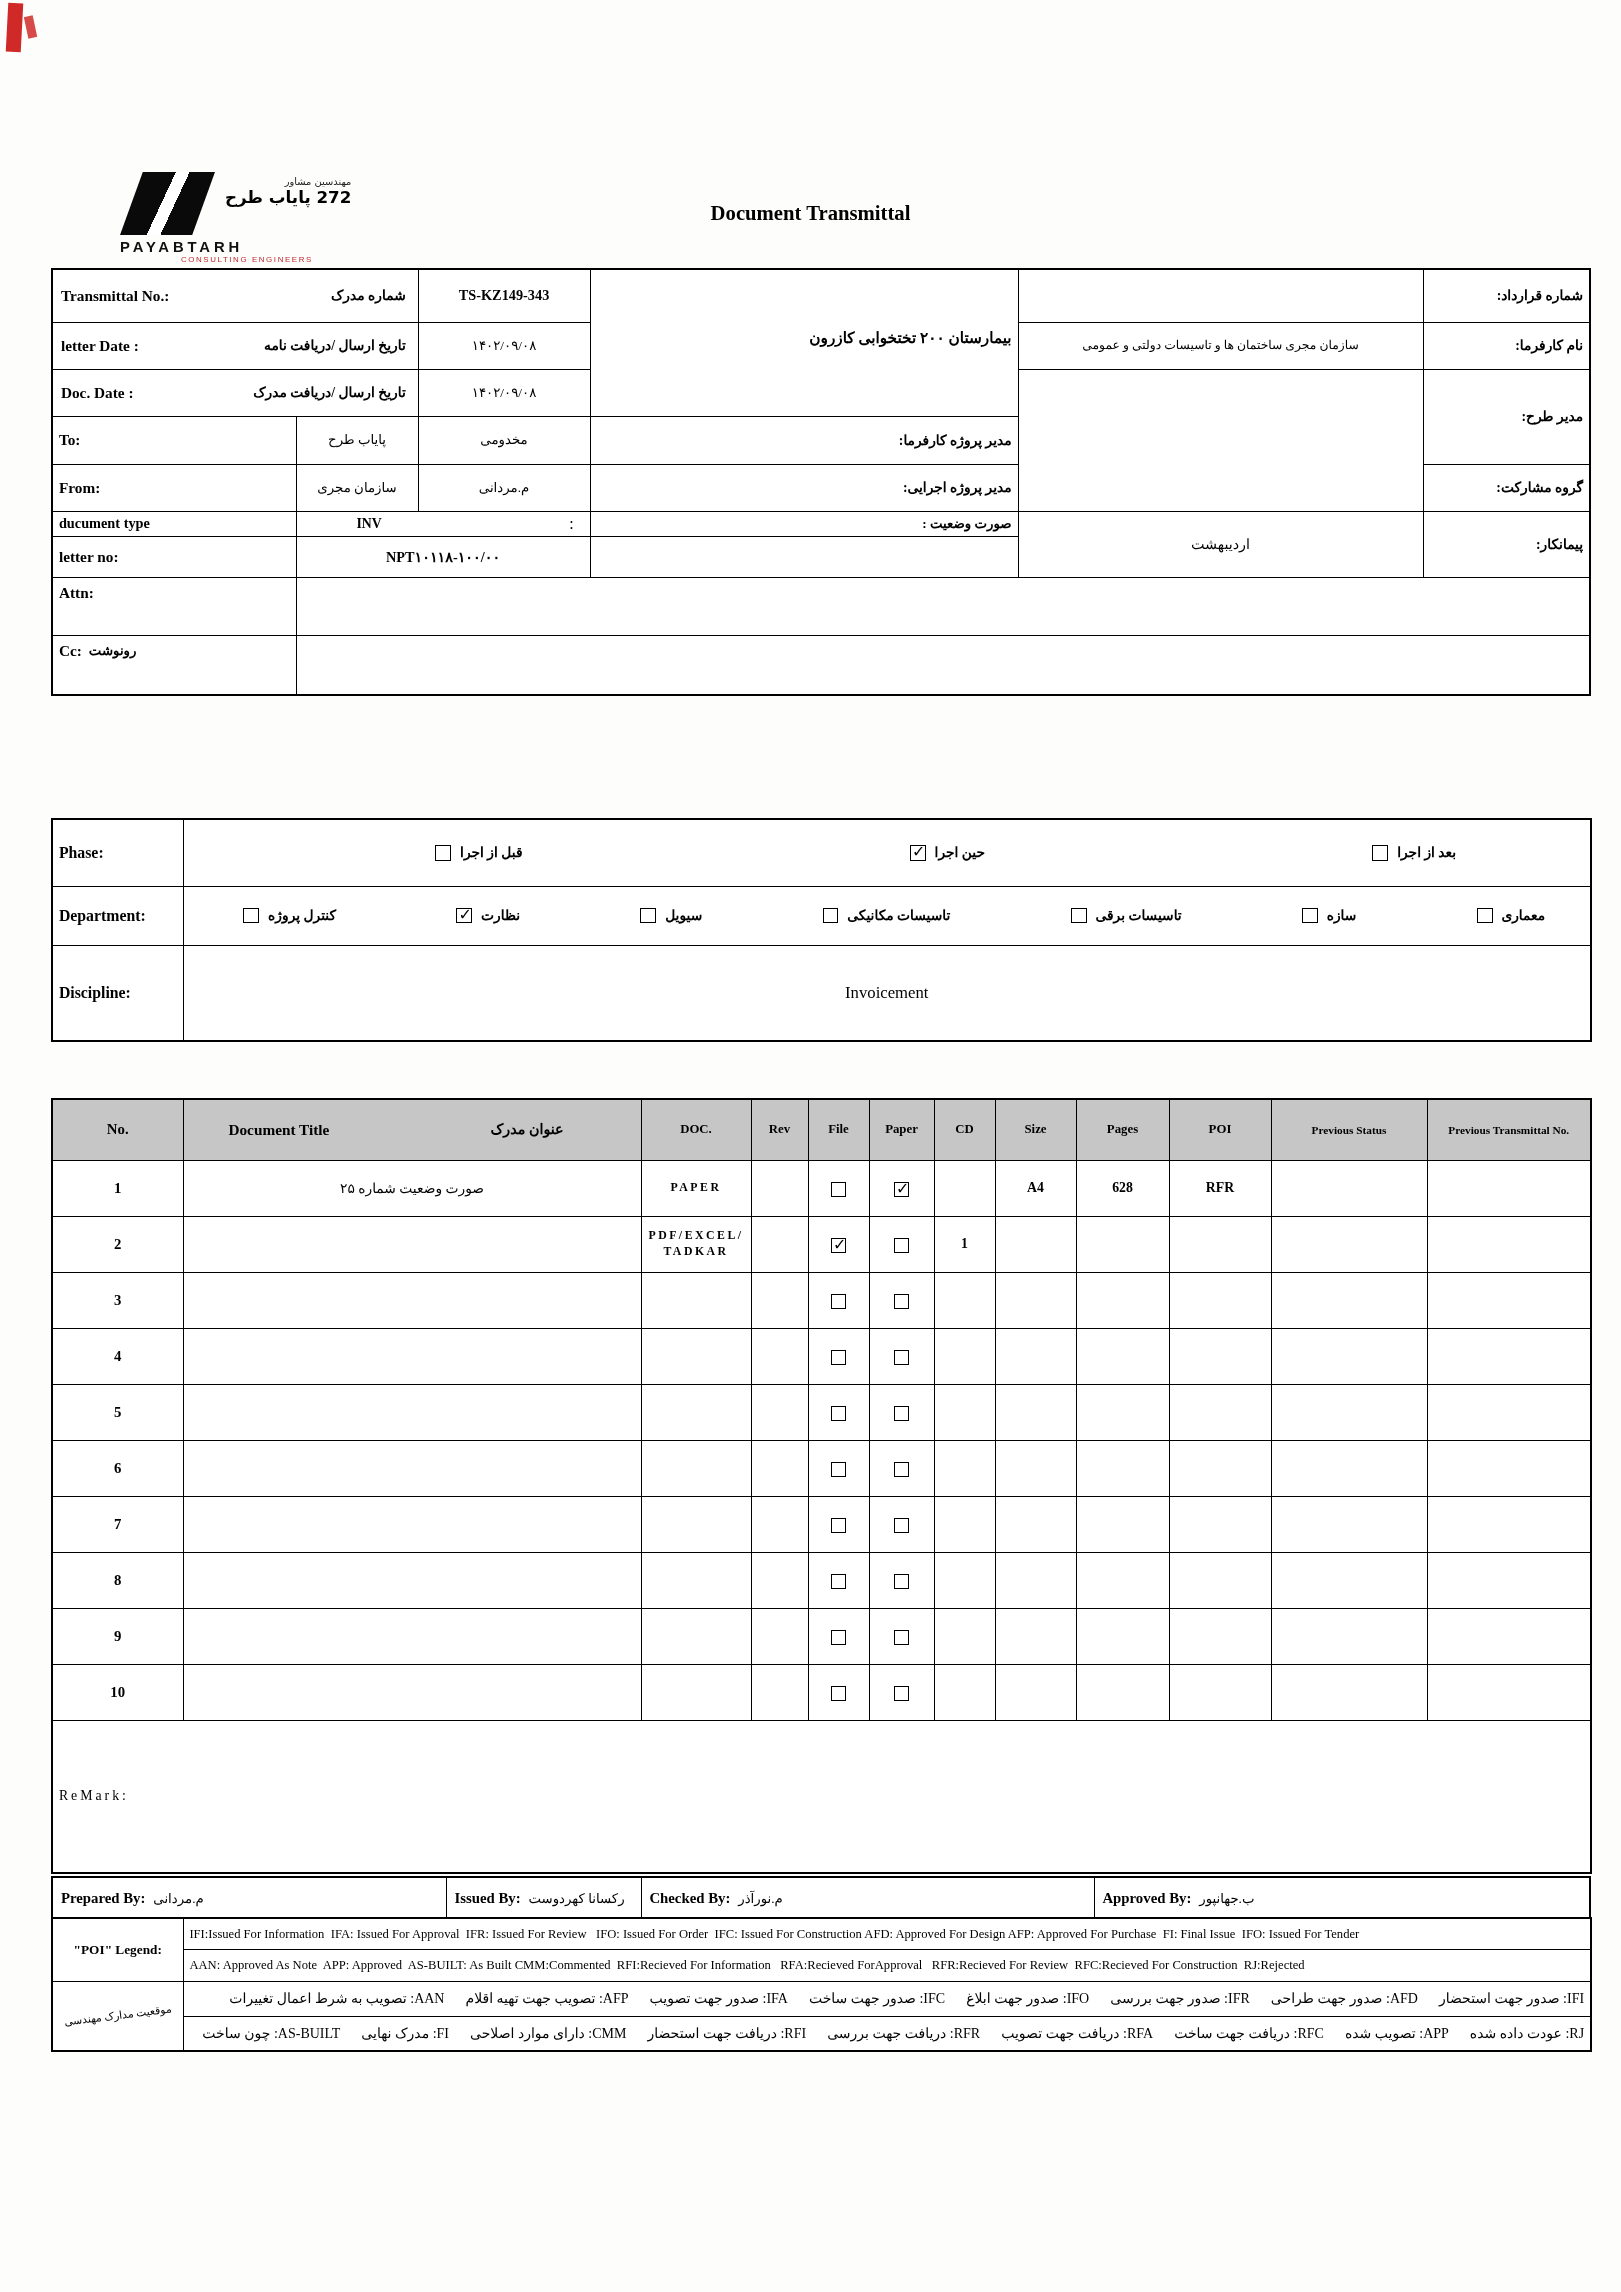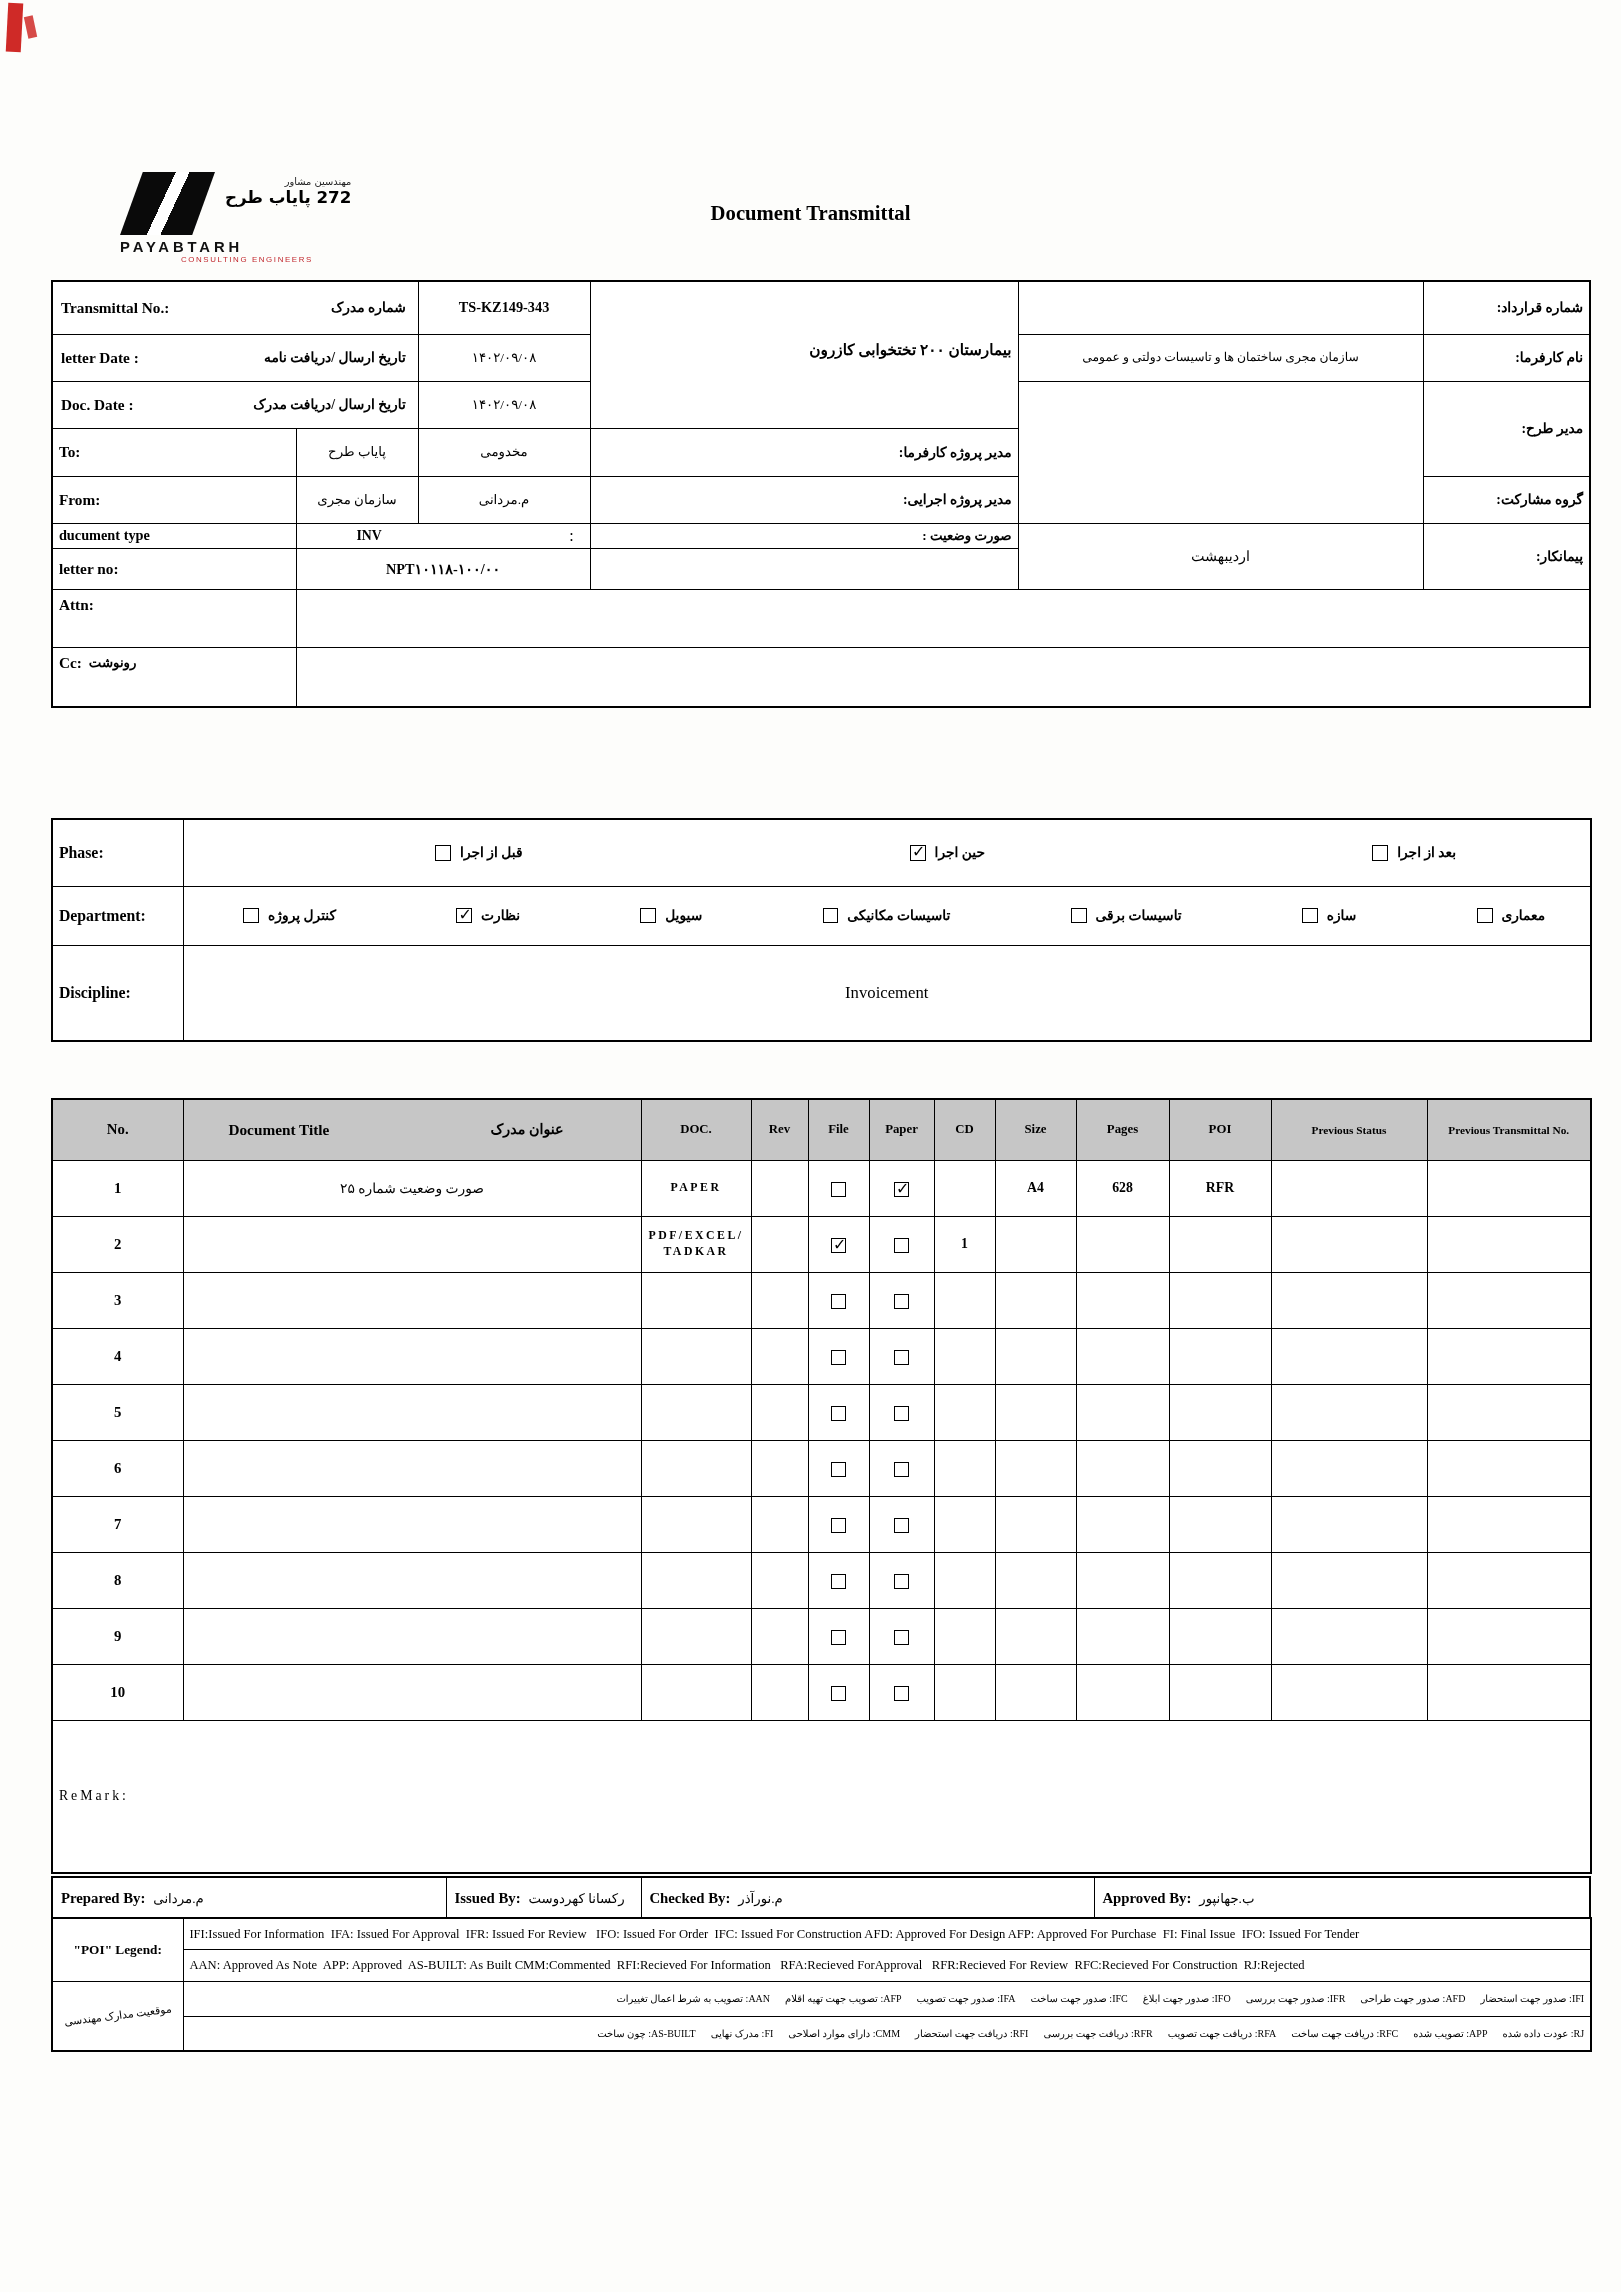--- a/index.html
+++ b/index.html
@@ -72,21 +72,21 @@
   .c-chk .checkbox{width:14.8px;height:14.8px;vertical-align:middle;}
   .c-val{text-align:center;font-weight:bold;font-size:13.8px;}
   .remark{vertical-align:top;text-align:left;padding:7.9px 13.8px;font-size:13.8px;letter-spacing:3px;font-weight:500;}
   
   .sig td{padding-left:7.9px;}
   .sig-label{font-weight:bold;font-size:14.8px;}
   .sig-val{direction:rtl;font-size:13.3px;margin-left:7.9px;}
   
   .poi-label{font-weight:bold;font-size:13.3px;text-align:center;}
   .legend-en{font-size:12.6px;white-space:pre;padding-left:7.9px;overflow:hidden;}
-  .legend-fa{direction:rtl;font-size:10px;white-space:pre;padding:0 9.9px;overflow:hidden;}
+  .legend-fa{direction:rtl;font-size:14px;white-space:pre;padding:0 9.9px;overflow:hidden;}
   .fa-rot{direction:rtl;text-align:center;font-size:10.8px;transform:rotate(-7deg);}
 </style>
 </head>
 <body>
 
 <div class="page">
 
   <div class="mark1"></div>
   <div class="mark2"></div>
 
@@ -97,21 +97,21 @@
         <div class="logo-fa-tag">مهندسین مشاور</div>
         <div class="logo-fa-name"><span>272</span> <span>پایاب طرح</span></div>
       </div>
     </div>
     <div class="logo-en">PAYABTARH</div>
     <div class="logo-sub">CONSULTING ENGINEERS</div>
   </div>
 
   <div class="title">Document Transmittal</div>
 
-  <table class="t" style="left:51px;top:280px;width:1539px;">
+  <table class="t" style="left:51px;top:268px;width:1539px;">
     <colgroup>
         <col style="width:244px">
         <col style="width:122px">
         <col style="width:172px">
         <col style="width:428px">
         <col style="width:405px">
         <col style="width:167px">
       </colgroup>
     <tbody>
         <tr style="height:53px">

